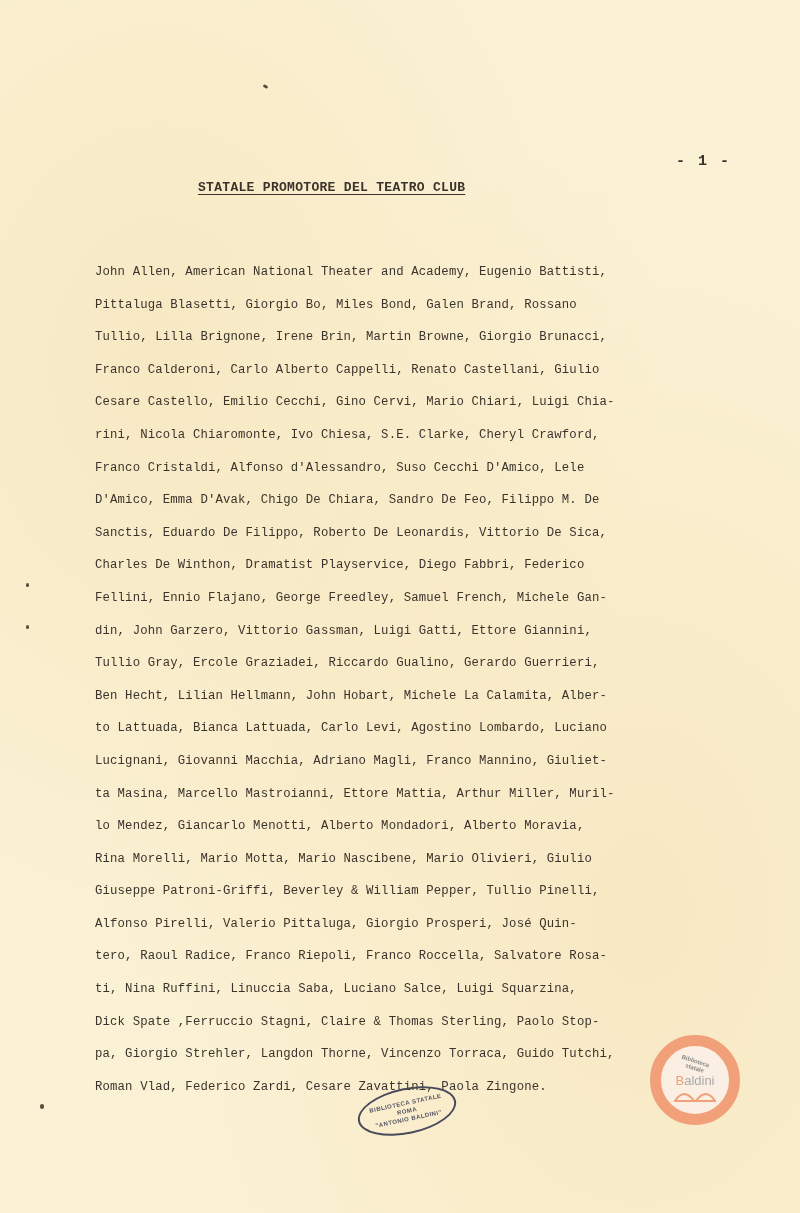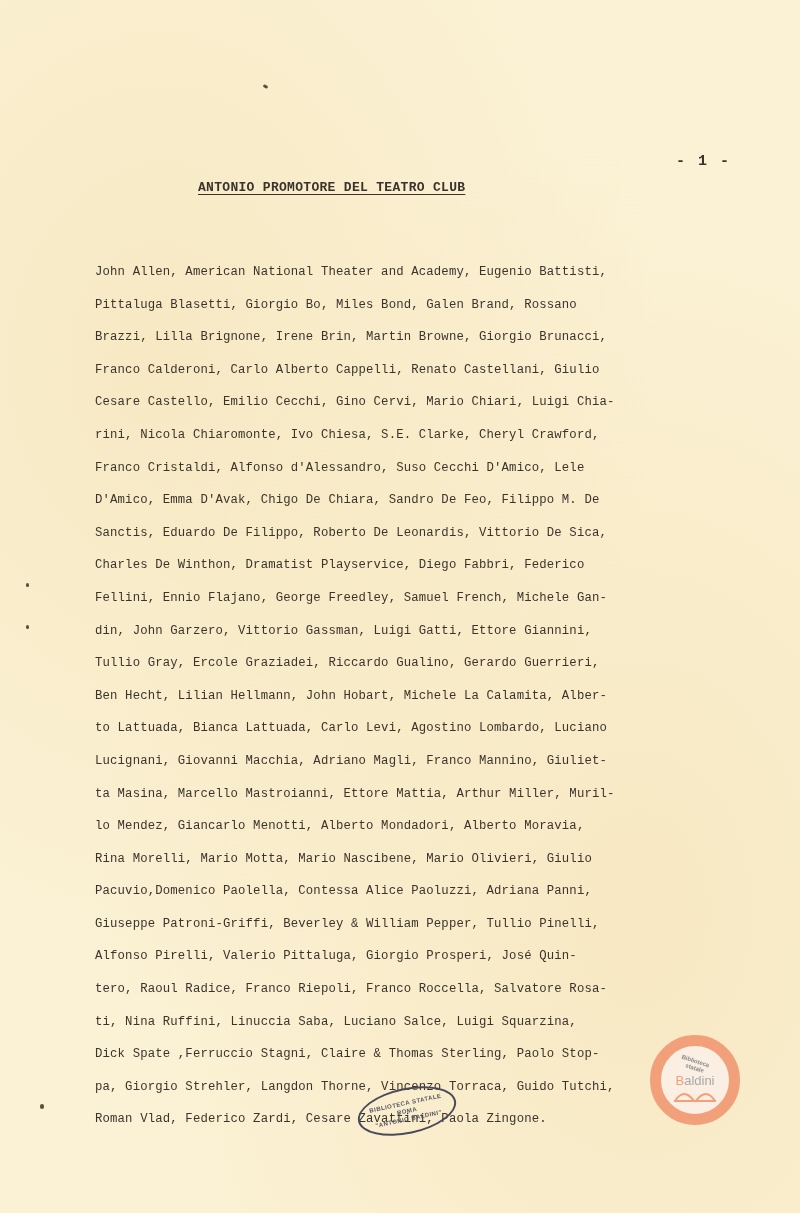--- a/index.html
+++ b/index.html
@@ -66,43 +66,42 @@
 
 <div class="page">
 
   <div class="speck" style="left:263px;top:85px;width:5px;height:3px;transform:rotate(30deg);"></div>
   <div class="speck" style="left:26px;top:583px;width:3px;height:4px;"></div>
   <div class="speck" style="left:26px;top:625px;width:3px;height:4px;"></div>
   <div class="speck" style="left:40px;top:1104px;width:4px;height:5px;"></div>
 
   <div class="page-number">- 1 -</div>
 
-  <div class="title">ANTONIO PROMOTORE DEL TEATRO CLUB</div>
+  <div class="title">STATALE PROMOTORE DEL TEATRO CLUB</div>
 
   <div class="body-text">
     <div class="line">John Allen, American National Theater and Academy, Eugenio Battisti,</div>
     <div class="line">Pittaluga Blasetti, Giorgio Bo, Miles Bond, Galen Brand, Rossano</div>
-    <div class="line">Brazzi, Lilla Brignone, Irene Brin, Martin Browne, Giorgio Brunacci,</div>
+    <div class="line">Tullio, Lilla Brignone, Irene Brin, Martin Browne, Giorgio Brunacci,</div>
     <div class="line">Franco Calderoni, Carlo Alberto Cappelli, Renato Castellani, Giulio</div>
     <div class="line">Cesare Castello, Emilio Cecchi, Gino Cervi, Mario Chiari, Luigi Chia-</div>
     <div class="line">rini, Nicola Chiaromonte, Ivo Chiesa, S.E. Clarke, Cheryl Crawford,</div>
     <div class="line">Franco Cristaldi, Alfonso d'Alessandro, Suso Cecchi D'Amico, Lele</div>
     <div class="line">D'Amico, Emma D'Avak, Chigo De Chiara, Sandro De Feo, Filippo M. De</div>
     <div class="line">Sanctis, Eduardo De Filippo, Roberto De Leonardis, Vittorio De Sica,</div>
     <div class="line">Charles De Winthon, Dramatist Playservice, Diego Fabbri, Federico</div>
     <div class="line">Fellini, Ennio Flajano, George Freedley, Samuel French, Michele Gan-</div>
     <div class="line">din, John Garzero, Vittorio Gassman, Luigi Gatti, Ettore Giannini,</div>
     <div class="line">Tullio Gray, Ercole Graziadei, Riccardo Gualino, Gerardo Guerrieri,</div>
     <div class="line">Ben Hecht, Lilian Hellmann, John Hobart, Michele La Calamita, Alber-</div>
     <div class="line">to Lattuada, Bianca Lattuada, Carlo Levi, Agostino Lombardo, Luciano</div>
     <div class="line">Lucignani, Giovanni Macchia, Adriano Magli, Franco Mannino, Giuliet-</div>
     <div class="line">ta Masina, Marcello Mastroianni, Ettore Mattia, Arthur Miller, Muril-</div>
     <div class="line">lo Mendez, Giancarlo Menotti, Alberto Mondadori, Alberto Moravia,</div>
     <div class="line">Rina Morelli, Mario Motta, Mario Nascibene, Mario Olivieri, Giulio</div>
-    <div class="line">Pacuvio,Domenico Paolella, Contessa Alice Paoluzzi, Adriana Panni,</div>
     <div class="line">Giuseppe Patroni-Griffi, Beverley &amp; William Pepper, Tullio Pinelli,</div>
     <div class="line">Alfonso Pirelli, Valerio Pittaluga, Giorgio Prosperi, José Quin-</div>
     <div class="line">tero, Raoul Radice, Franco Riepoli, Franco Roccella, Salvatore Rosa-</div>
     <div class="line">ti, Nina Ruffini, Linuccia Saba, Luciano Salce, Luigi Squarzina,</div>
     <div class="line">Dick Spate ,Ferruccio  Stagni, Claire &amp; Thomas Sterling, Paolo Stop-</div>
     <div class="line">pa, Giorgio Strehler, Langdon Thorne, Vincenzo Torraca, Guido Tutchi,</div>
     <div class="line">Roman Vlad, Federico Zardi, Cesare Zavattini, Paola Zingone.</div>
   </div>
 
   <div class="stamp">

